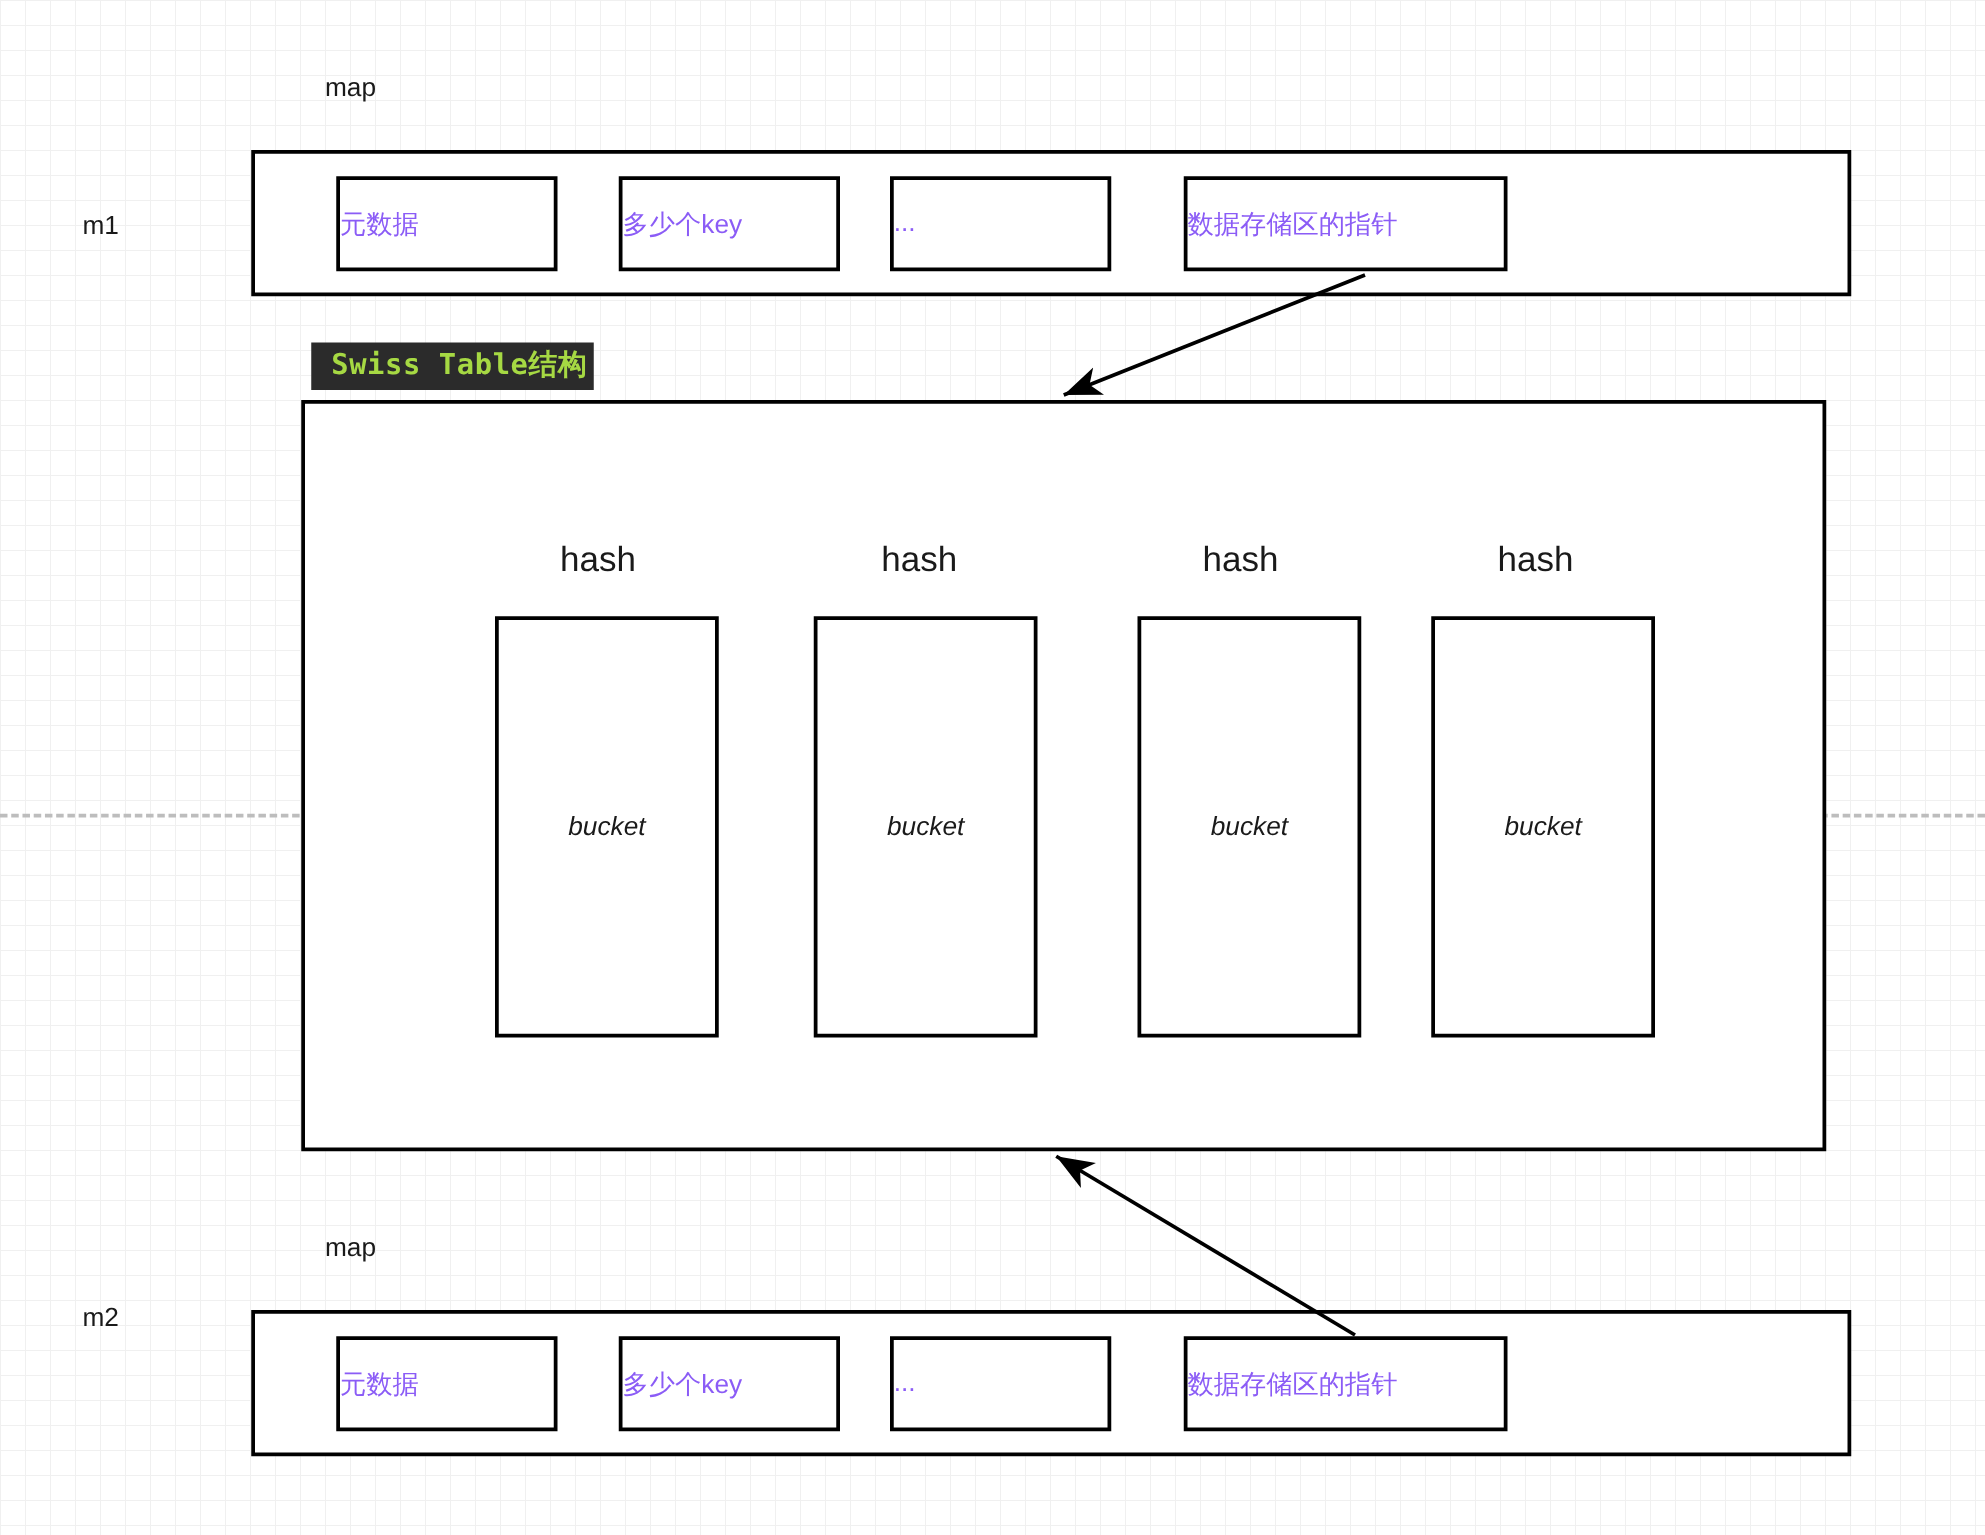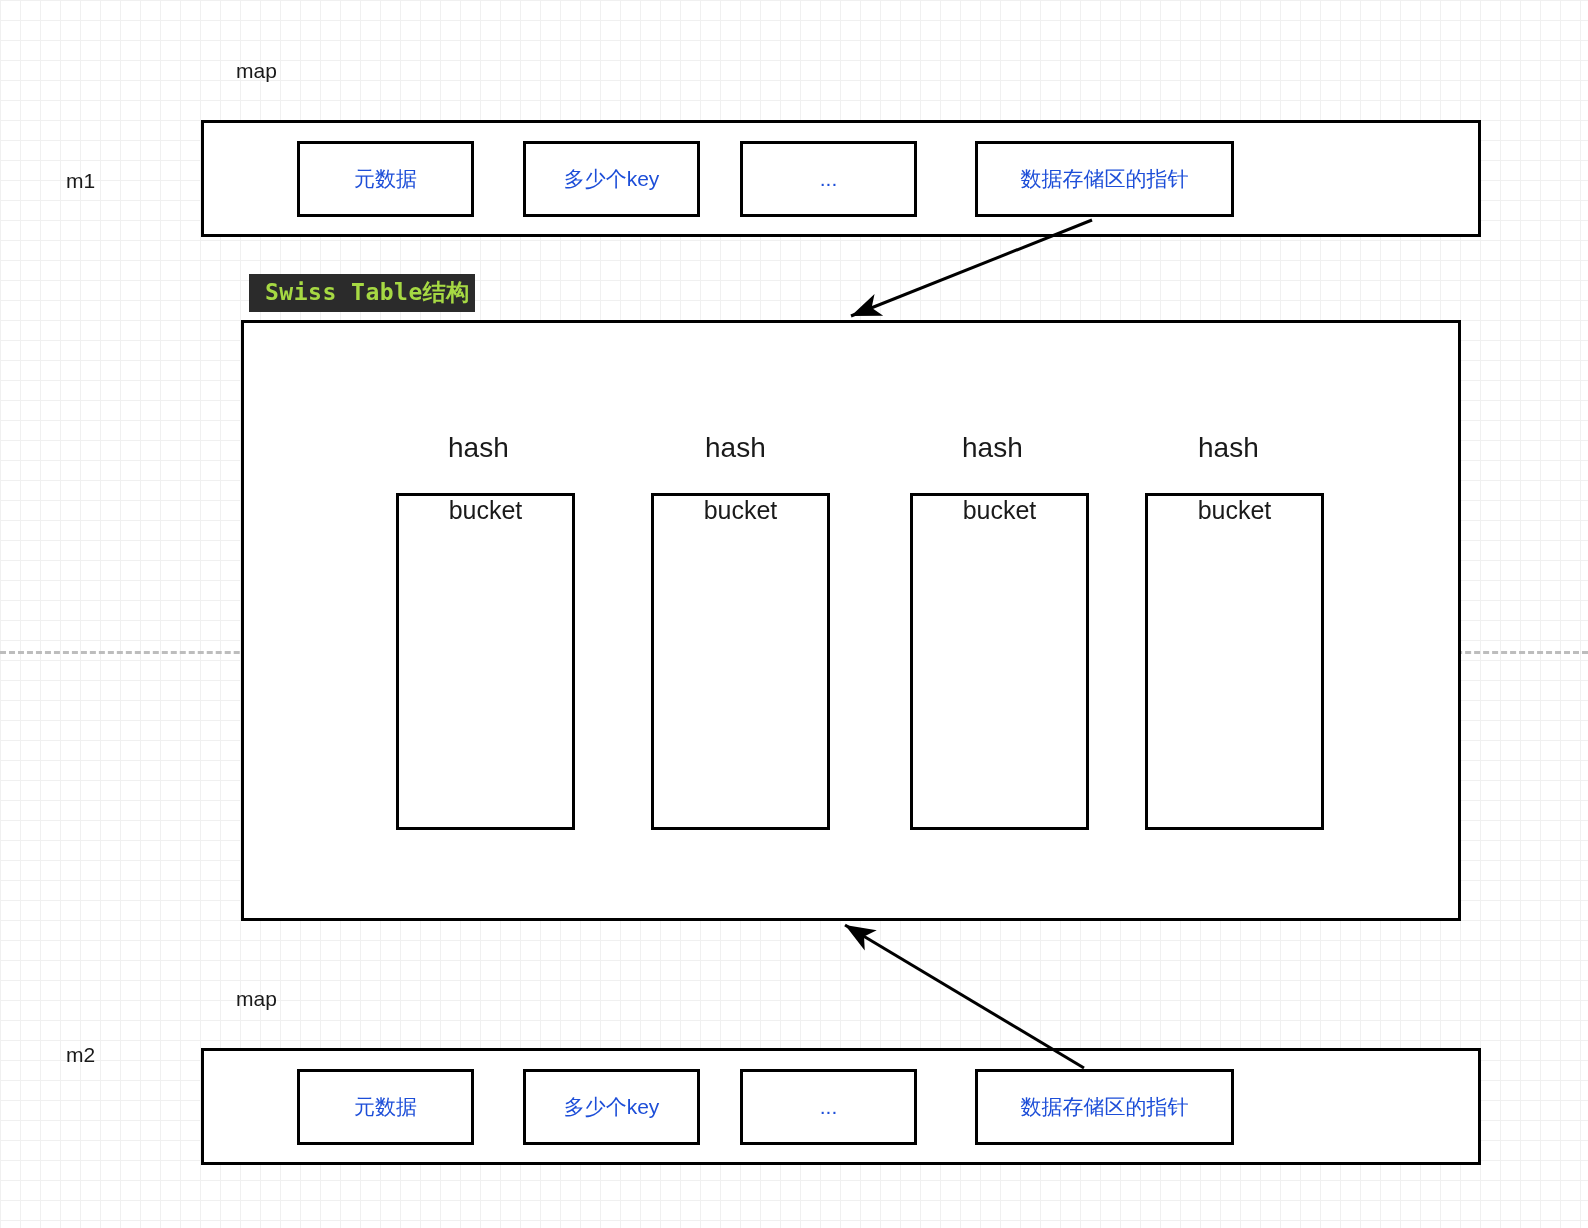--- a/index.html
+++ b/index.html
@@ -37,68 +37,69 @@
     height: 0;
     border-top: 3px dashed #bdbdbd;
   }
 
   .plain-label {
     position: absolute;
     font-size: 21px;
     line-height: 1;
     color: #1a1a1a;
     white-space: nowrap;
+    margin-left: 24px;
   }
 
   .side-label {
     position: absolute;
     font-size: 21px;
     line-height: 1;
     color: #1a1a1a;
     white-space: nowrap;
   }
 
   .map-row {
     position: absolute;
     border: 3px solid #000000;
     background: #ffffff;
     box-sizing: border-box;
   }
 
   .field-box {
+    position: absolute;
+    border: 3px solid #000000;
+    background: #ffffff;
+    box-sizing: border-box;
+    display: flex;
+    align-items: center;
+    justify-content: flex-start;
+    font-size: 21px;
+    color: #8b5cf6;
+    white-space: nowrap;
+  }
+
+  .swiss-box {
+    position: absolute;
+    border: 3px solid #000000;
+    background: #ffffff;
+    box-sizing: border-box;
+  }
+
+  .bucket-box {
     position: absolute;
     border: 3px solid #000000;
     background: #ffffff;
     box-sizing: border-box;
     display: flex;
     align-items: center;
     justify-content: center;
     font-size: 21px;
-    color: #1d4ed8;
-    white-space: nowrap;
-    margin-left: 28px;
-  }
-
-  .swiss-box {
-    position: absolute;
-    border: 3px solid #000000;
-    background: #ffffff;
-    box-sizing: border-box;
-  }
-
-  .bucket-box {
-    position: absolute;
-    border: 3px solid #000000;
-    background: #ffffff;
-    box-sizing: border-box;
-    display: flex;
-    align-items: flex-start;
-    justify-content: center;
-    font-size: 25px;
-    color: #1a1a1a;
+    color: #1a1a1a;
+    font-style: italic;
   }
 
   .hash-label {
     position: absolute;
     font-size: 28px;
     line-height: 1;
     color: #1a1a1a;
     white-space: nowrap;
   }
 

